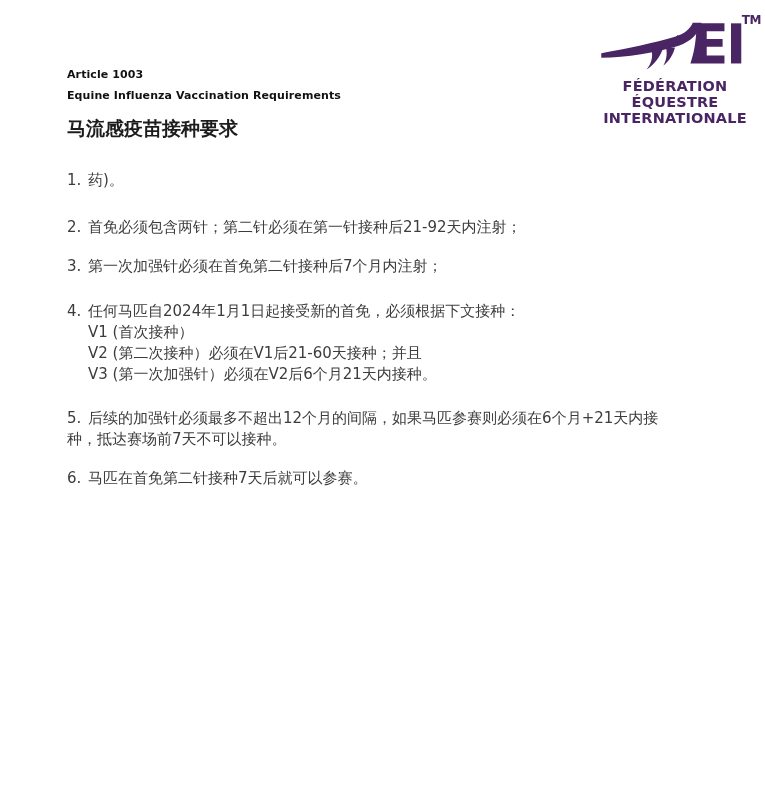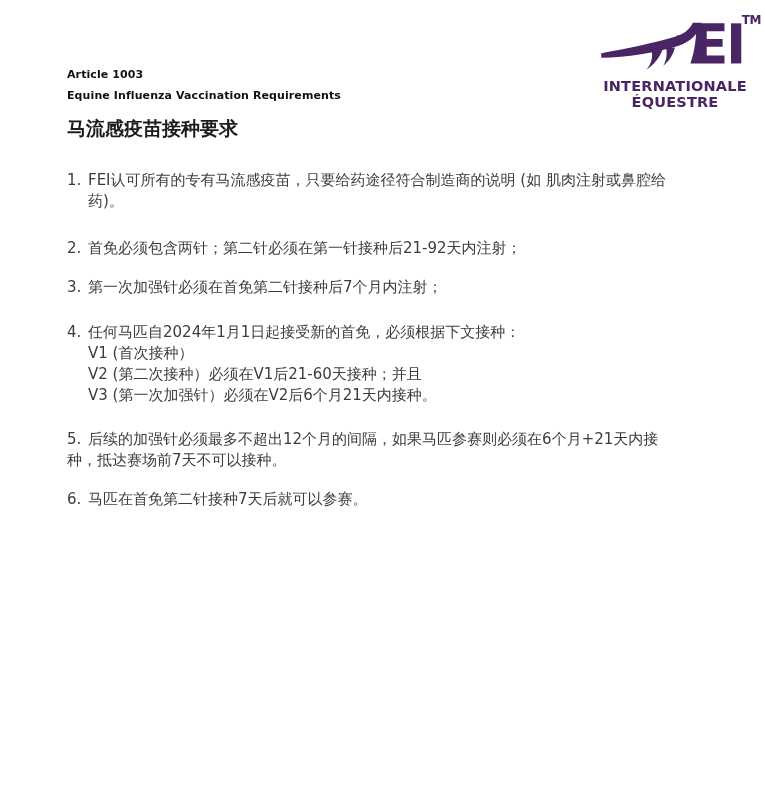--- a/index.html
+++ b/index.html
@@ -110,30 +110,30 @@
 
         <path d="M83,22.5 L87.5,27 L83,31.5 L78.5,27 Z"></path>
 
         <path d="M103,10 L133,10 L133,18.5 L114,18.5 L114,26.8 L131,26.8 L131,35.2 L114,35.2 L114,44.5 L133,44.5 L133,53 L96.5,53 C101.5,39 103,24 103,10 Z"></path>
 
         <path d="M140,10 L151,10 L151,53 L140,53 Z"></path>
       </svg>
       <span class="logo-tm">TM</span>
     </div>
     <div class="logo-caption">
+      <div>FÉDÉRATION</div>
+      <div>ÉQUESTRE</div>
       <div>INTERNATIONALE</div>
-      <div>ÉQUESTRE</div>
     </div>
   </div>
 
   <ol class="req-list">
 
     <li class="req-item">
       <span class="num">1.</span>
-      <div class="line">FEI认可所有的专有马流感疫苗，只要给药途径符合制造商的说明 (如 肌肉注射或鼻腔给</div>
       <div class="line">药)。</div>
     </li>
 
     <li class="req-item">
       <span class="num">2.</span>
       <div class="line">首免必须包含两针；第二针必须在第一针接种后21-92天内注射；</div>
     </li>
 
     <li class="req-item">
       <span class="num">3.</span>

